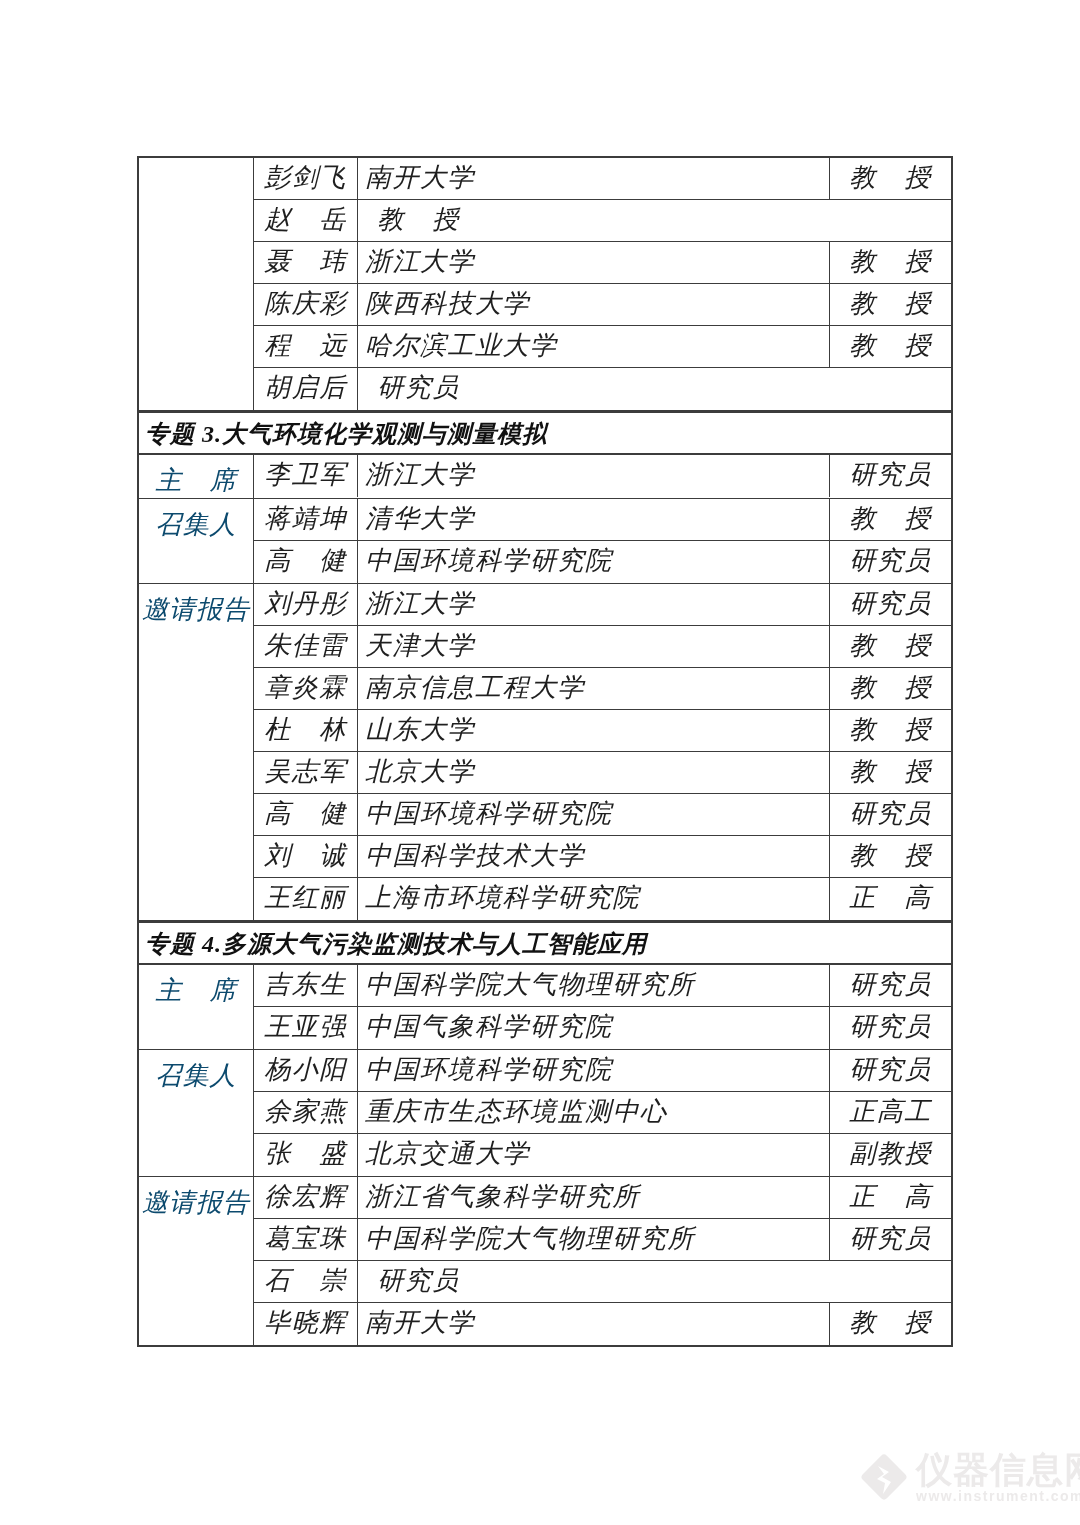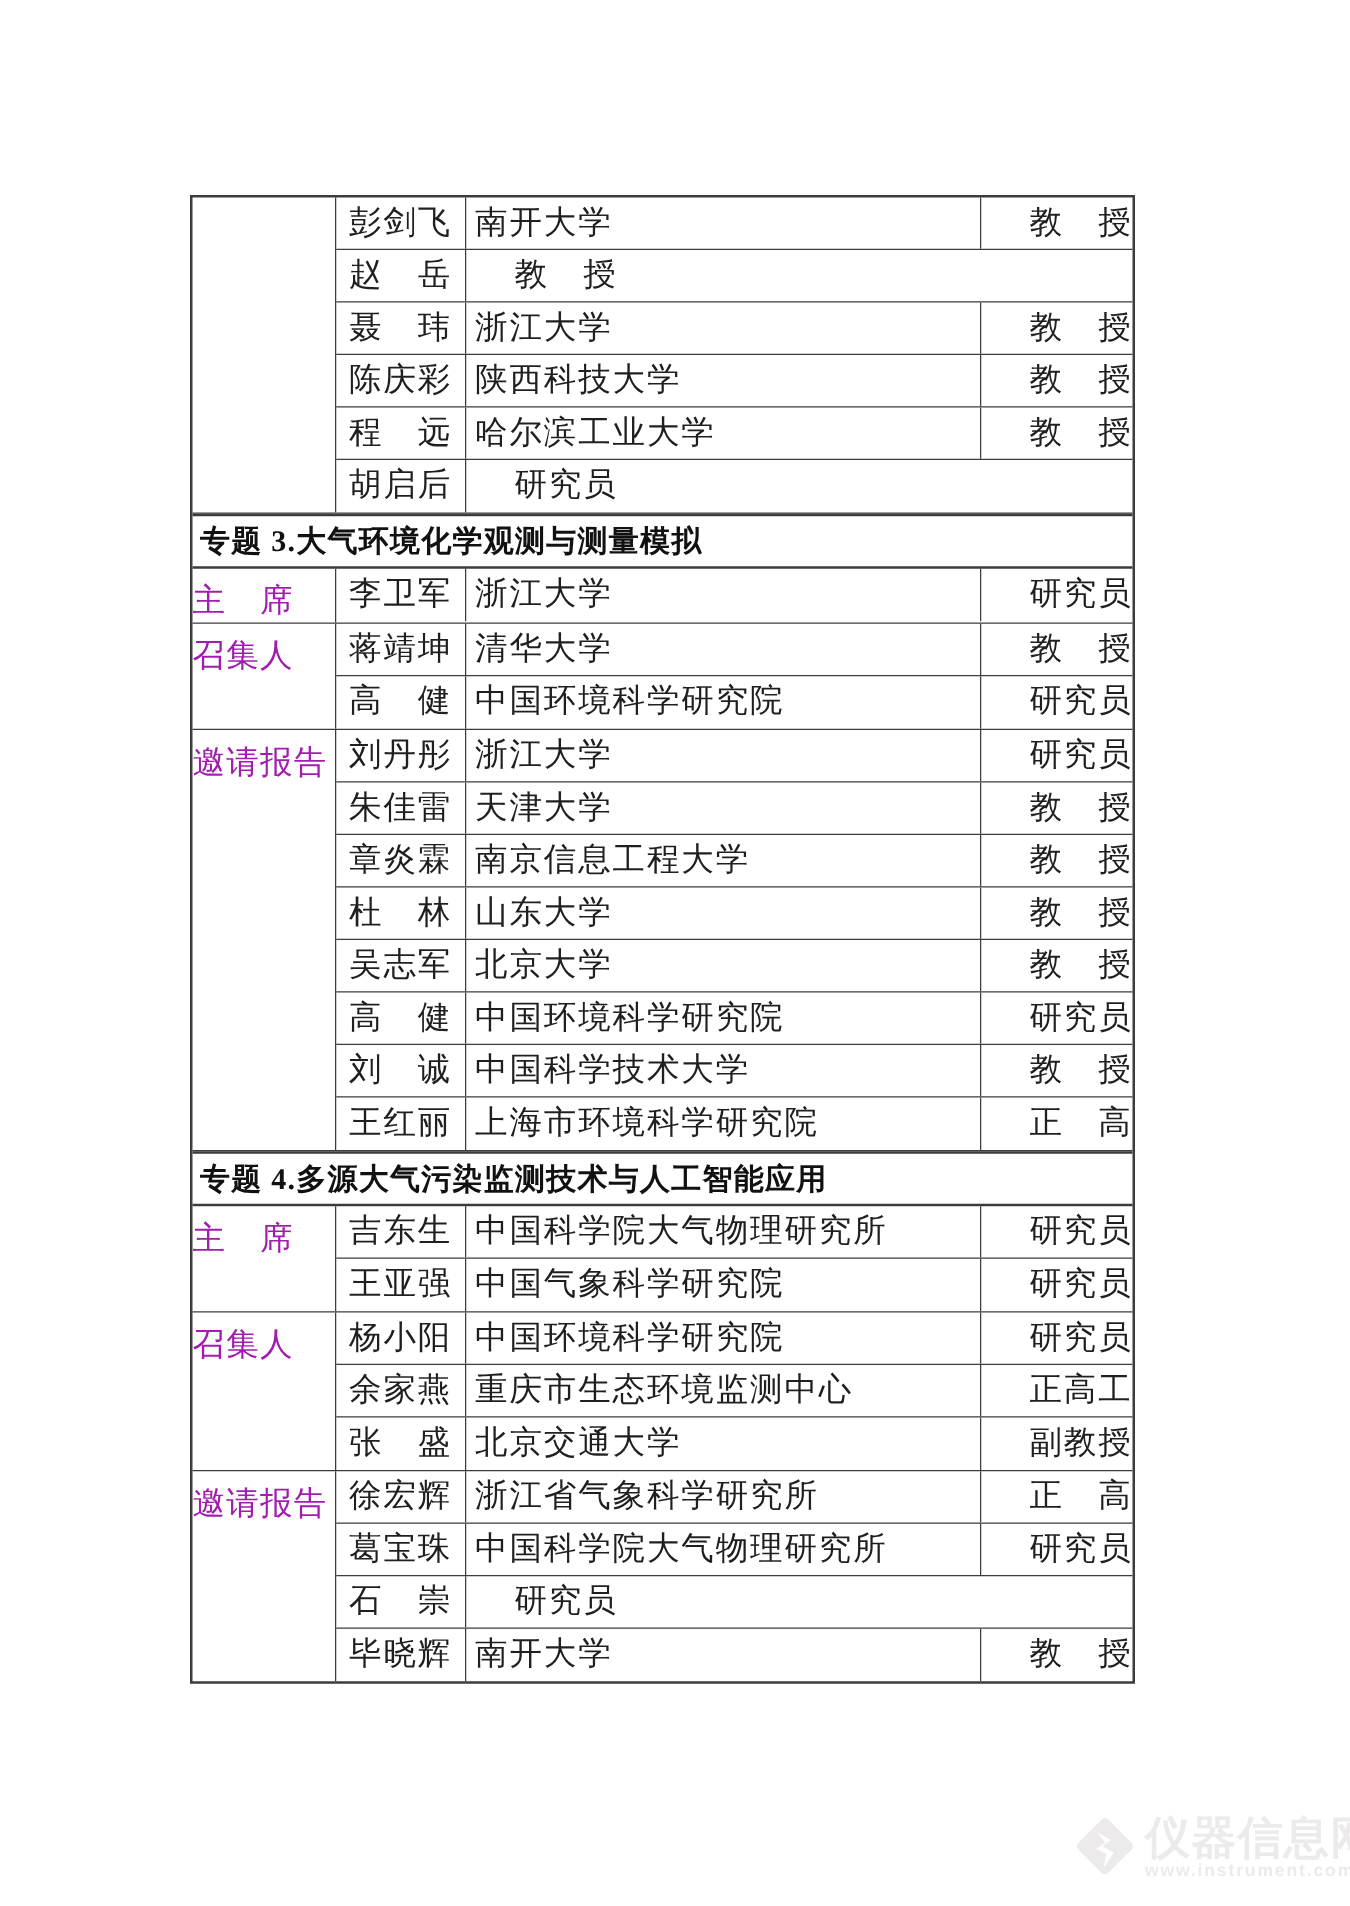--- a/index.html
+++ b/index.html
@@ -8,25 +8,26 @@
     position: relative;
     width: 1080px;
     height: 1525px;
     background: #ffffff;
     font-family: "Liberation Serif", "DejaVu Serif", serif;
     color: #1a1a1a;
     overflow: hidden;
   }
   .doc-table {
     position: absolute;
-    left: 152px;
+    left: 137px;
     top: 156px;
-    width: 756px;
+    width: 816px;
     border: 2px solid #3c3c3c;
     background: #ffffff;
+    font-style: italic;
   }
   .topic-header {
     height: 44px;
     line-height: 42px;
     font-weight: bold;
     font-size: 24px;
     letter-spacing: 1px;
     padding-left: 6px;
     border-top: 2px solid #3c3c3c;
     border-bottom: 2px solid #3c3c3c;
@@ -35,24 +36,24 @@
     overflow: hidden;
   }
   .section:first-child .topic-header { border-top: none; }
   .group { display: flex; border-bottom: 1.5px solid #3c3c3c; }
   .section:last-child .group:last-child { border-bottom: none; }
   .role-cell {
     width: 115px;
     flex: 0 0 115px;
     border-right: 1.5px solid #3c3c3c;
     padding-top: 8px;
-    text-align: left;
+    text-align: center;
     font-size: 26px;
     letter-spacing: 1px;
-    color: #a21caf;
+    color: #0c4a6e;
   }
   .rows { flex: 1; display: flex; flex-direction: column; min-width: 0; }
   .row { display: flex; height: 42px; }
   .row:not(:last-child) { border-bottom: 1.5px solid #3c3c3c; }
   .cell {
     font-size: 26px;
     line-height: 40px;
     letter-spacing: 1.5px;
     white-space: nowrap;
     overflow: hidden;
@@ -66,21 +67,21 @@
   }
   .affil-cell {
     flex: 1;
     border-right: 1.5px solid #3c3c3c;
     padding-left: 7px;
     min-width: 0;
   }
   .title-cell {
     width: 121px;
     flex: 0 0 121px;
-    text-align: right;
+    text-align: center;
   }
   
   .watermark {
     position: absolute;
     left: 856px;
     top: 1448px;
     display: flex;
     align-items: center;
     color: #eceaea;
     user-select: none;

